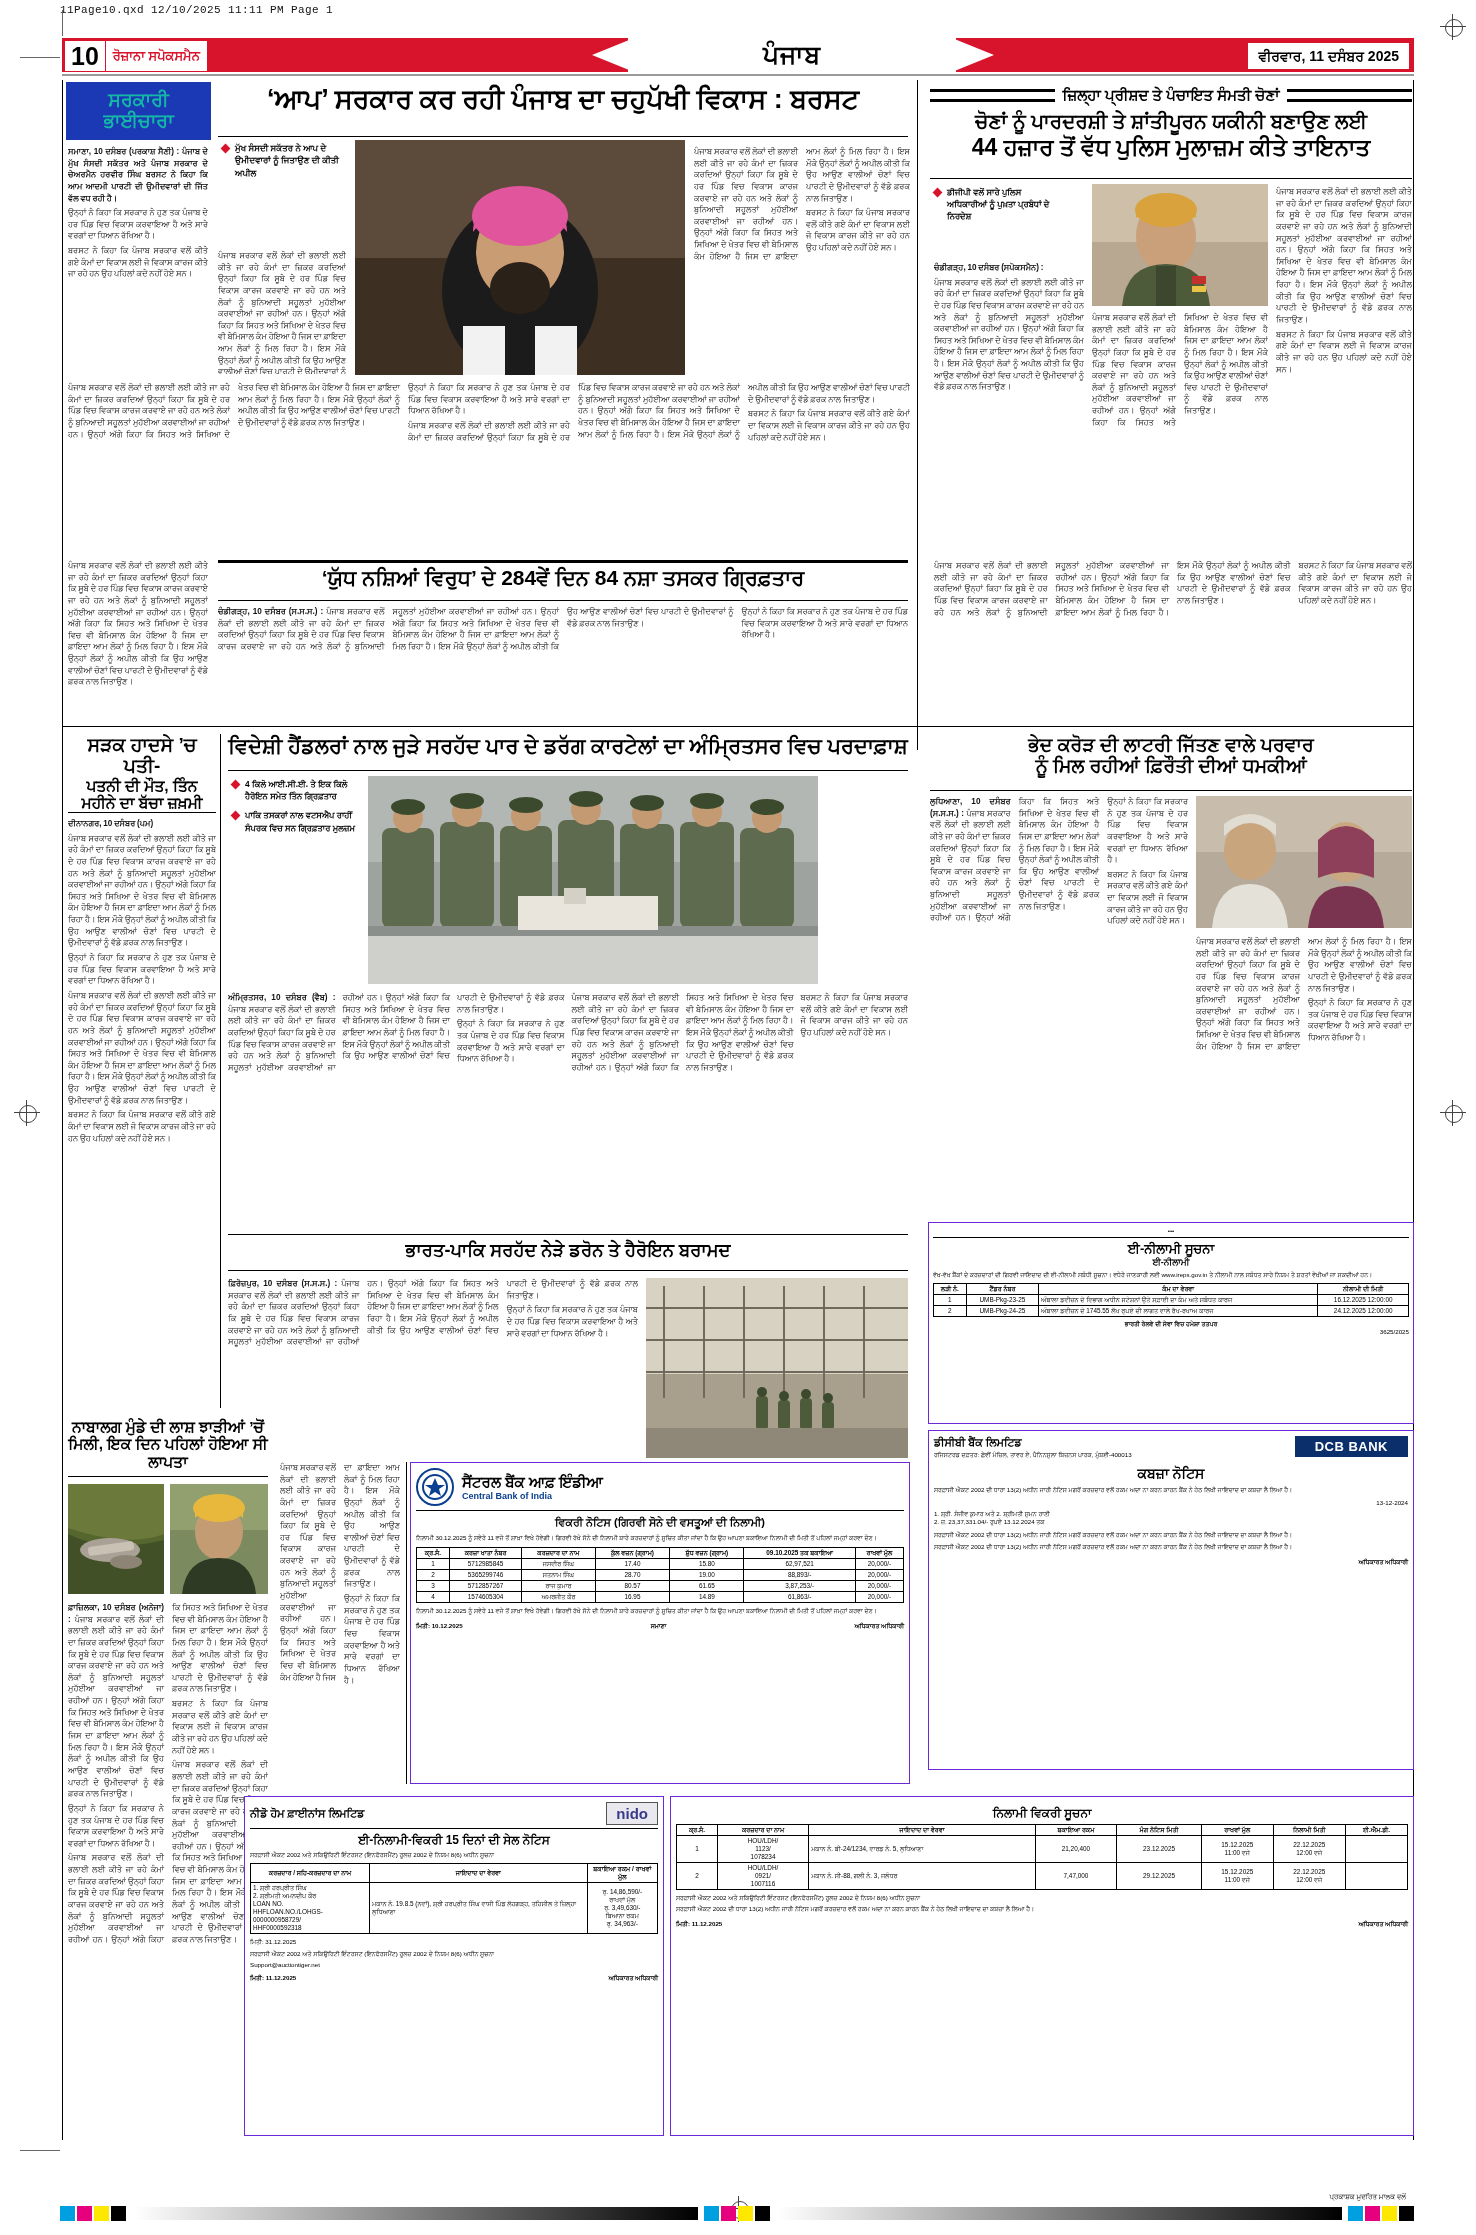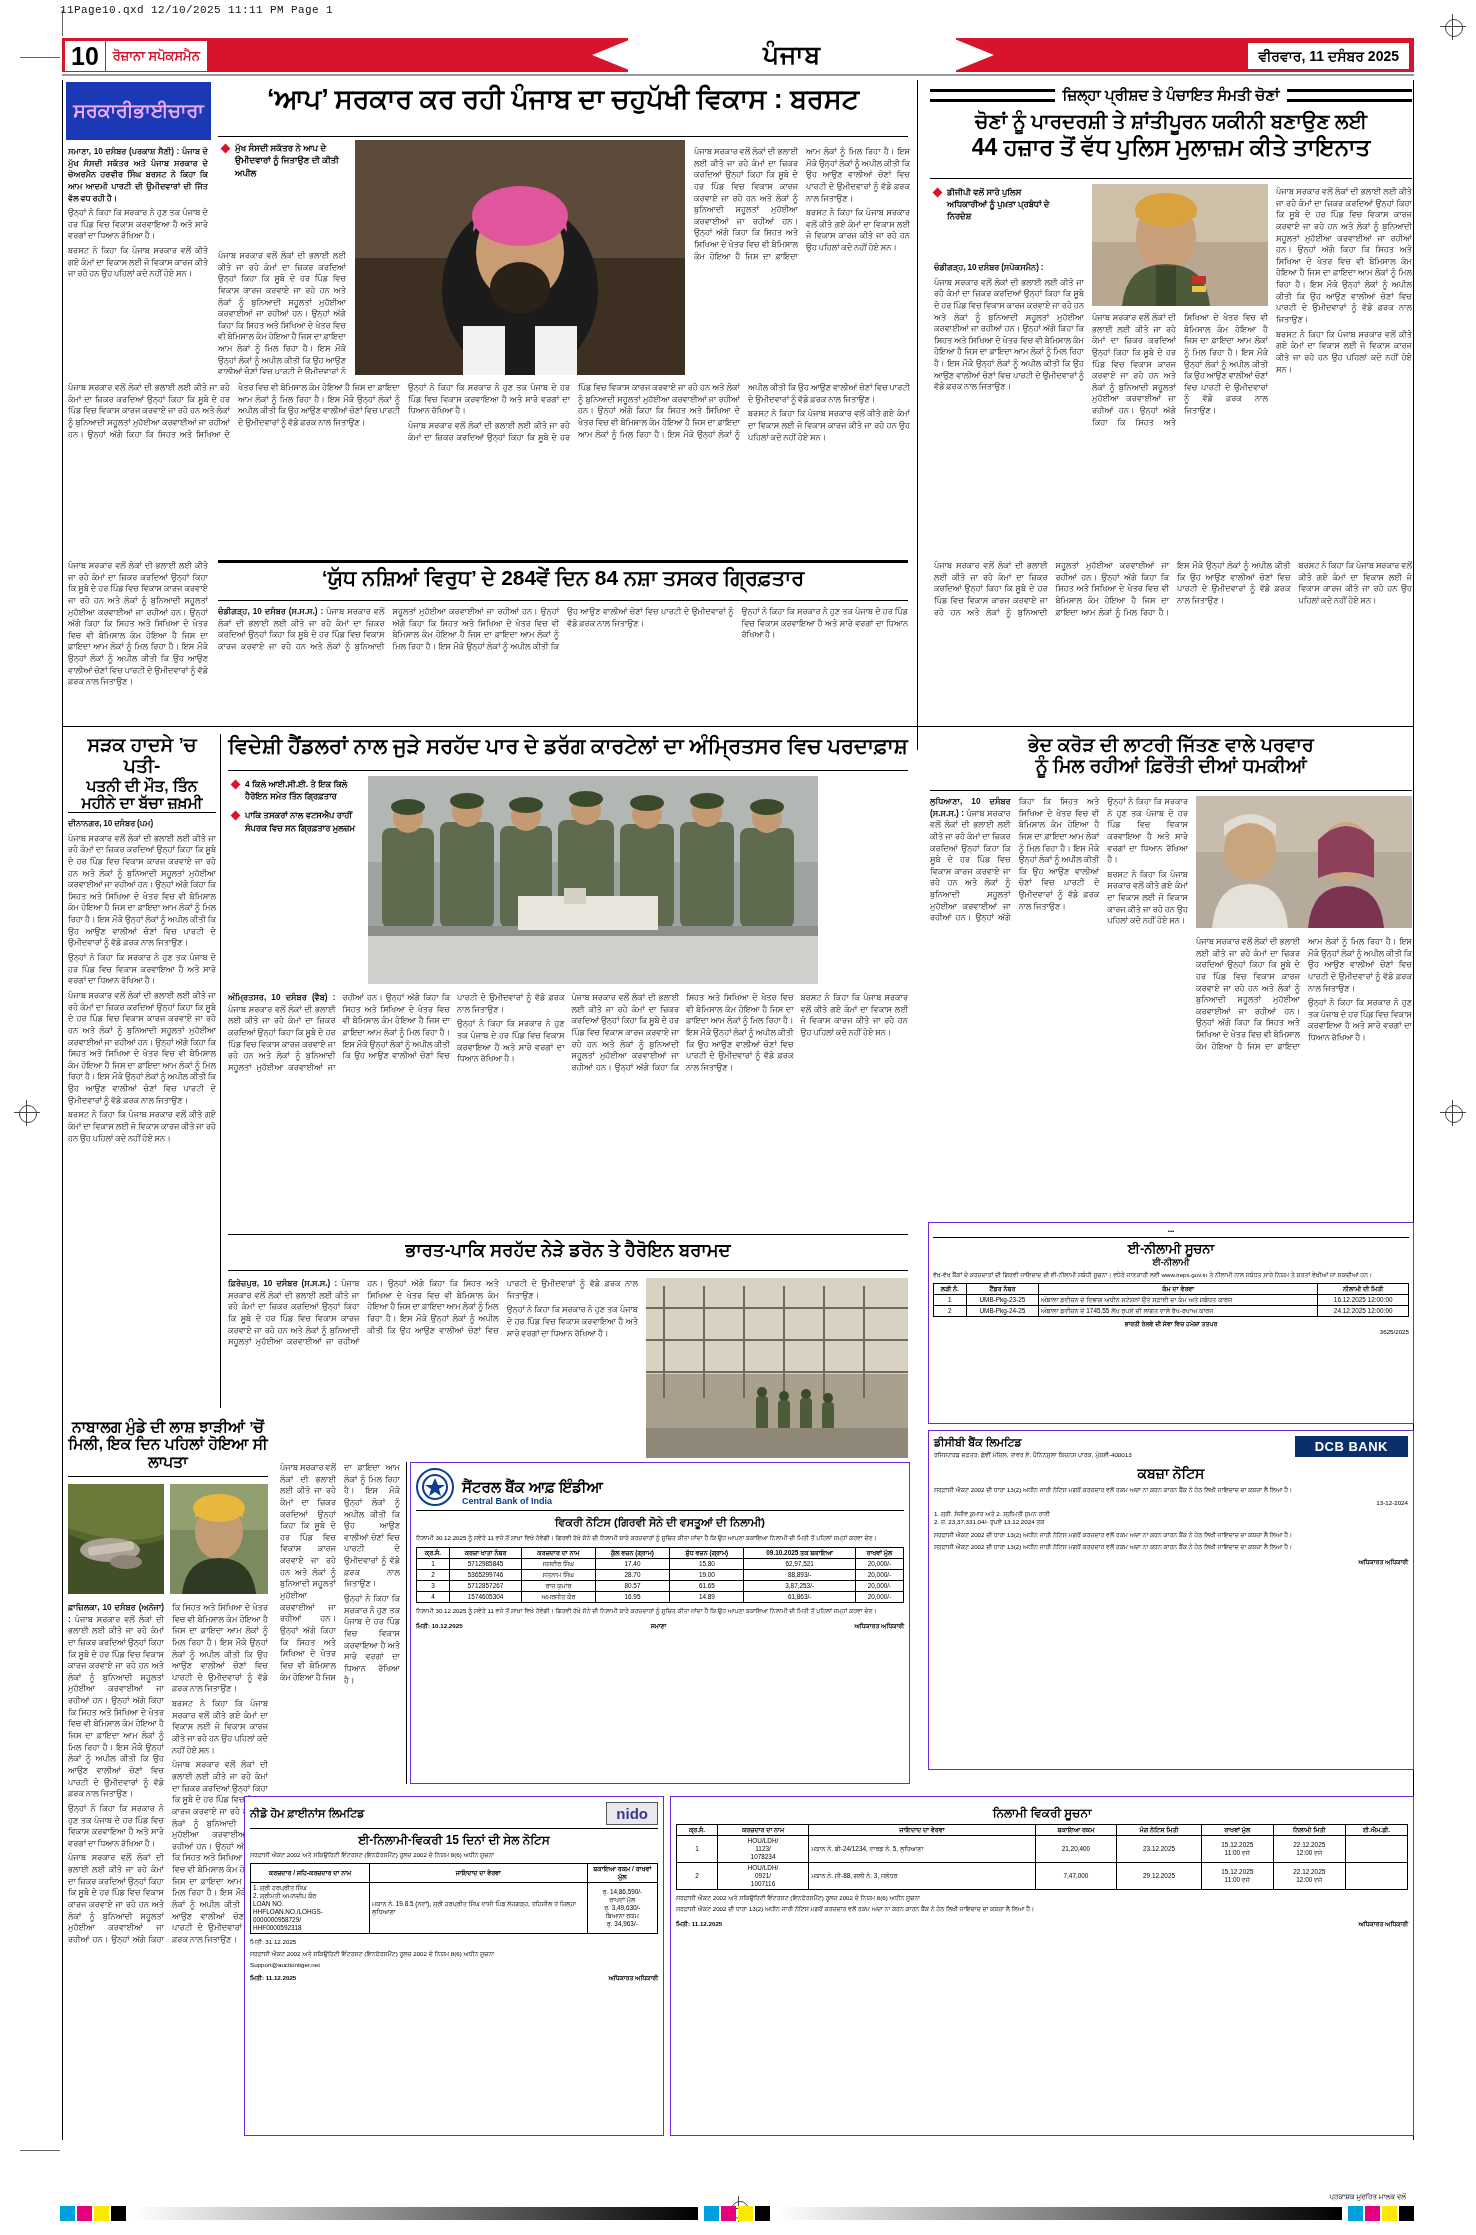--- a/index.html
+++ b/index.html
@@ -45,21 +45,21 @@
   .body-txt p{margin:0 0 3px 0;}
   .dateline{font-weight:bold;}
 
   .col2{column-count:2;column-gap:8px;column-rule:0;}
   .col3{column-count:3;column-gap:8px;}
   .col4{column-count:4;column-gap:8px;}
   .col5{column-count:5;column-gap:8px;}
   .col6{column-count:6;column-gap:7px;}
 
   
-  .flag-blue{position:absolute;background:#1c39b5;color:#f0abfc;display:flex;flex-direction:row;align-items:center;justify-content:center;font-weight:bold;line-height:1.1;}
+  .flag-blue{position:absolute;background:#1c39b5;color:#14b8a6;display:flex;flex-direction:column;align-items:center;justify-content:center;font-weight:bold;line-height:1.1;}
 
   
   .photo{position:absolute;overflow:hidden;background:#b9b9b9;}
 
   
   .bullets{position:absolute;font-size:9px;line-height:1.45;font-weight:bold;}
   .bullets li{margin-bottom:7px;list-style:none;position:relative;padding-left:13px;}
   .bullets li:before{content:"";position:absolute;left:0;top:3px;width:7px;height:7px;background:#d8142c;transform:rotate(45deg);}
   .bullets ul{margin:0;padding:0;}
 
@@ -463,21 +463,21 @@
 
   <div class="box body-txt" style="left:68px;top:1602px;width:200px;height:540px;overflow:hidden;column-count:2;column-gap:8px;">
     <p><span class="dateline">ਫ਼ਾਜ਼ਿਲਕਾ, 10 ਦਸੰਬਰ (ਅਨੇਜਾ) :</span> <span>ਪੰਜਾਬ ਸਰਕਾਰ ਵਲੋਂ ਲੋਕਾਂ ਦੀ ਭਲਾਈ ਲਈ ਕੀਤੇ ਜਾ ਰਹੇ ਕੰਮਾਂ ਦਾ ਜ਼ਿਕਰ ਕਰਦਿਆਂ ਉਨ੍ਹਾਂ ਕਿਹਾ ਕਿ ਸੂਬੇ ਦੇ ਹਰ ਪਿੰਡ ਵਿਚ ਵਿਕਾਸ ਕਾਰਜ ਕਰਵਾਏ ਜਾ ਰਹੇ ਹਨ ਅਤੇ ਲੋਕਾਂ ਨੂੰ ਬੁਨਿਆਦੀ ਸਹੂਲਤਾਂ ਮੁਹੱਈਆ ਕਰਵਾਈਆਂ ਜਾ ਰਹੀਆਂ ਹਨ। ਉਨ੍ਹਾਂ ਅੱਗੇ ਕਿਹਾ ਕਿ ਸਿਹਤ ਅਤੇ ਸਿਖਿਆ ਦੇ ਖੇਤਰ ਵਿਚ ਵੀ ਬੇਮਿਸਾਲ ਕੰਮ ਹੋਇਆ ਹੈ ਜਿਸ ਦਾ ਫ਼ਾਇਦਾ ਆਮ ਲੋਕਾਂ ਨੂੰ ਮਿਲ ਰਿਹਾ ਹੈ। ਇਸ ਮੌਕੇ ਉਨ੍ਹਾਂ ਲੋਕਾਂ ਨੂੰ ਅਪੀਲ ਕੀਤੀ ਕਿ ਉਹ ਆਉਣ ਵਾਲੀਆਂ ਚੋਣਾਂ ਵਿਚ ਪਾਰਟੀ ਦੇ ਉਮੀਦਵਾਰਾਂ ਨੂੰ ਵੱਡੇ ਫ਼ਰਕ ਨਾਲ ਜਿਤਾਉਣ।</span></p>
     <p>ਉਨ੍ਹਾਂ ਨੇ ਕਿਹਾ ਕਿ ਸਰਕਾਰ ਨੇ ਹੁਣ ਤਕ ਪੰਜਾਬ ਦੇ ਹਰ ਪਿੰਡ ਵਿਚ ਵਿਕਾਸ ਕਰਵਾਇਆ ਹੈ ਅਤੇ ਸਾਰੇ ਵਰਗਾਂ ਦਾ ਧਿਆਨ ਰੱਖਿਆ ਹੈ।</p>
     <p>ਪੰਜਾਬ ਸਰਕਾਰ ਵਲੋਂ ਲੋਕਾਂ ਦੀ ਭਲਾਈ ਲਈ ਕੀਤੇ ਜਾ ਰਹੇ ਕੰਮਾਂ ਦਾ ਜ਼ਿਕਰ ਕਰਦਿਆਂ ਉਨ੍ਹਾਂ ਕਿਹਾ ਕਿ ਸੂਬੇ ਦੇ ਹਰ ਪਿੰਡ ਵਿਚ ਵਿਕਾਸ ਕਾਰਜ ਕਰਵਾਏ ਜਾ ਰਹੇ ਹਨ ਅਤੇ ਲੋਕਾਂ ਨੂੰ ਬੁਨਿਆਦੀ ਸਹੂਲਤਾਂ ਮੁਹੱਈਆ ਕਰਵਾਈਆਂ ਜਾ ਰਹੀਆਂ ਹਨ। ਉਨ੍ਹਾਂ ਅੱਗੇ ਕਿਹਾ ਕਿ ਸਿਹਤ ਅਤੇ ਸਿਖਿਆ ਦੇ ਖੇਤਰ ਵਿਚ ਵੀ ਬੇਮਿਸਾਲ ਕੰਮ ਹੋਇਆ ਹੈ ਜਿਸ ਦਾ ਫ਼ਾਇਦਾ ਆਮ ਲੋਕਾਂ ਨੂੰ ਮਿਲ ਰਿਹਾ ਹੈ। ਇਸ ਮੌਕੇ ਉਨ੍ਹਾਂ ਲੋਕਾਂ ਨੂੰ ਅਪੀਲ ਕੀਤੀ ਕਿ ਉਹ ਆਉਣ ਵਾਲੀਆਂ ਚੋਣਾਂ ਵਿਚ ਪਾਰਟੀ ਦੇ ਉਮੀਦਵਾਰਾਂ ਨੂੰ ਵੱਡੇ ਫ਼ਰਕ ਨਾਲ ਜਿਤਾਉਣ।</p>
     <p>ਬਰਸਟ ਨੇ ਕਿਹਾ ਕਿ ਪੰਜਾਬ ਸਰਕਾਰ ਵਲੋਂ ਕੀਤੇ ਗਏ ਕੰਮਾਂ ਦਾ ਵਿਕਾਸ ਲਈ ਜੋ ਵਿਕਾਸ ਕਾਰਜ ਕੀਤੇ ਜਾ ਰਹੇ ਹਨ ਉਹ ਪਹਿਲਾਂ ਕਦੇ ਨਹੀਂ ਹੋਏ ਸਨ।</p>
     <p>ਪੰਜਾਬ ਸਰਕਾਰ ਵਲੋਂ ਲੋਕਾਂ ਦੀ ਭਲਾਈ ਲਈ ਕੀਤੇ ਜਾ ਰਹੇ ਕੰਮਾਂ ਦਾ ਜ਼ਿਕਰ ਕਰਦਿਆਂ ਉਨ੍ਹਾਂ ਕਿਹਾ ਕਿ ਸੂਬੇ ਦੇ ਹਰ ਪਿੰਡ ਵਿਚ ਵਿਕਾਸ ਕਾਰਜ ਕਰਵਾਏ ਜਾ ਰਹੇ ਹਨ ਅਤੇ ਲੋਕਾਂ ਨੂੰ ਬੁਨਿਆਦੀ ਸਹੂਲਤਾਂ ਮੁਹੱਈਆ ਕਰਵਾਈਆਂ ਜਾ ਰਹੀਆਂ ਹਨ। ਉਨ੍ਹਾਂ ਅੱਗੇ ਕਿਹਾ ਕਿ ਸਿਹਤ ਅਤੇ ਸਿਖਿਆ ਦੇ ਖੇਤਰ ਵਿਚ ਵੀ ਬੇਮਿਸਾਲ ਕੰਮ ਹੋਇਆ ਹੈ ਜਿਸ ਦਾ ਫ਼ਾਇਦਾ ਆਮ ਲੋਕਾਂ ਨੂੰ ਮਿਲ ਰਿਹਾ ਹੈ। ਇਸ ਮੌਕੇ ਉਨ੍ਹਾਂ ਲੋਕਾਂ ਨੂੰ ਅਪੀਲ ਕੀਤੀ ਕਿ ਉਹ ਆਉਣ ਵਾਲੀਆਂ ਚੋਣਾਂ ਵਿਚ ਪਾਰਟੀ ਦੇ ਉਮੀਦਵਾਰਾਂ ਨੂੰ ਵੱਡੇ ਫ਼ਰਕ ਨਾਲ ਜਿਤਾਉਣ।</p>
   </div>
 
   <div class="box bordered" style="left:410px;top:1462px;width:500px;height:322px;padding:5px;box-sizing:border-box;background:#fff;">
-    <div style="display:flex;align-items:flex-end;gap:8px;border-bottom:1px solid #000;padding-bottom:4px;">
+    <div style="display:flex;align-items:center;gap:8px;border-bottom:1px solid #000;padding-bottom:4px;">
       <div class="cbi-badge">
         <svg width="26" height="26" viewBox="0 0 26 26">
           <circle cx="13" cy="13" r="12" fill="none" stroke="#0b3f8f" stroke-width="2"></circle>
           <path d="M13 4 L16 11 L23 11 L17 15 L19 22 L13 18 L7 22 L9 15 L3 11 L10 11 Z" fill="#0b3f8f"></path>
         </svg>
       </div>
       <div>
         <div class="bold" style="font-size:15px;">ਸੈਂਟਰਲ ਬੈਂਕ ਆਫ਼ ਇੰਡੀਆ</div>
         <div class="bold" style="font-size:9px;color:#0b3f8f;">Central Bank of India</div>
       </div>

